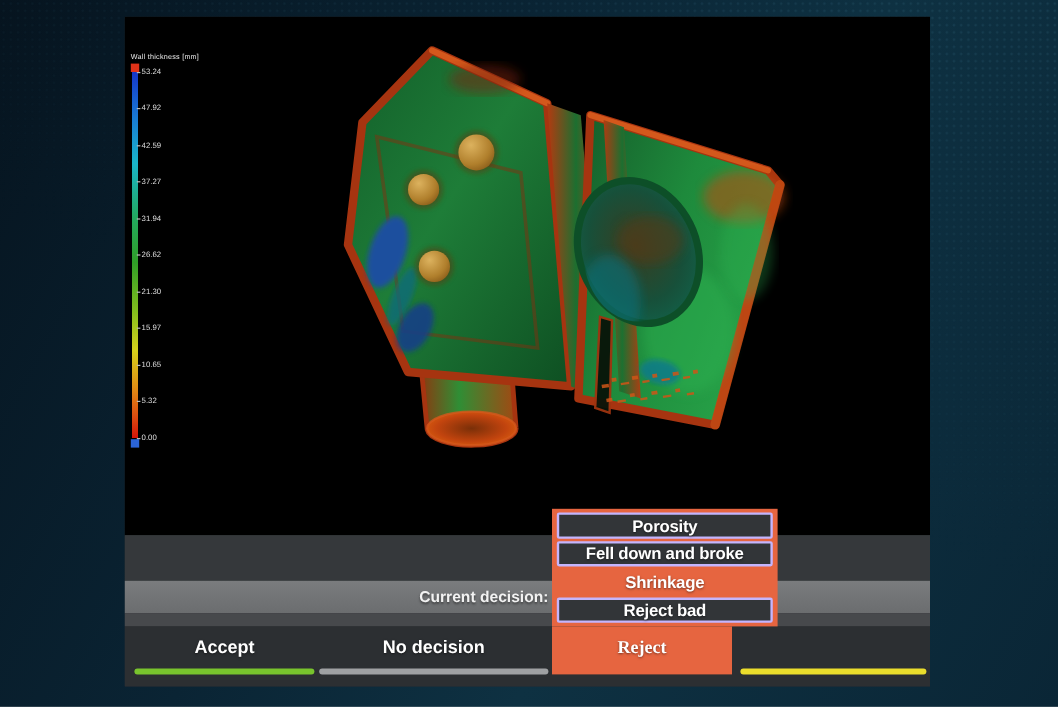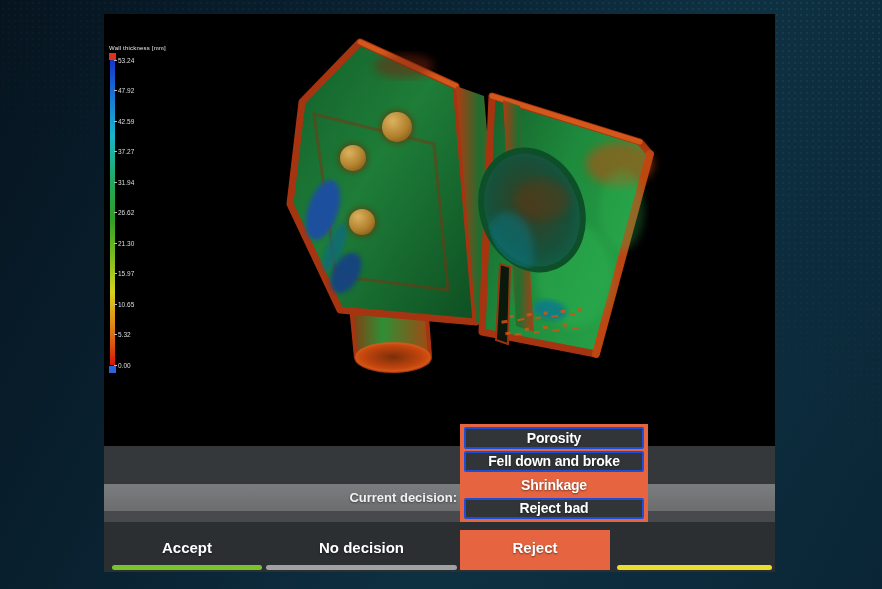--- a/index.html
+++ b/index.html
@@ -39,39 +39,39 @@
   .band-dark   { position:absolute; left:0; top:432px; width:671px; height:38px; background:#35383b; }
   .decision-bar{ position:absolute; left:0; top:470px; width:671px; height:27px;
                  background:linear-gradient(#7a7c7e,#6b6d6f);padding-left:45px; }
   .decision-label{ position:absolute; right:318px; top:0; line-height:27px;
                    font-size:13px; font-weight:bold; color:#f2f2f2;
                    text-shadow:0 1px 2px rgba(0,0,0,.45); white-space:nowrap; }
   .strip       { position:absolute; left:0; top:497px; width:671px; height:11px; background:#47494c; }
   .button-row  { position:absolute; left:0; top:508px; width:671px; height:50px; background:#2c2f32; }
   
   .btn{ position:absolute; top:0; height:50px; color:#fff; font-weight:bold; font-size:15px;
-        text-align:center; cursor:pointer; text-shadow:0 1px 2px rgba(0,0,0,.5);margin-top:8px;}
+        text-align:center; cursor:pointer; text-shadow:0 1px 2px rgba(0,0,0,.5);}
   .btn .lbl{ display:block; line-height:36px; white-space:nowrap; }
   .underline{ position:absolute; top:35px; height:5px; border-radius:3px; }
   .btn-accept{ left:8px; width:150px; }
   .btn-accept .underline{ left:0; width:150px; background:#79c42d; }
   .btn-nodecision{ left:162px; width:191px; }
   .btn-nodecision .underline{ left:0; width:191px; background:#9fa1a3; }
-  .btn-reject{ left:356px; width:150px; height:40px; background:#e66540; }
+  .btn-reject{ left:356px; width:150px; height:40px; background:#e66540;font-family:Liberation Serif, serif; }
   .btn-rework{ left:509px; width:159px; }
   .btn-rework .underline{ left:4px; width:155px; background:#ebdd2c; }
   
   .dropdown{
     position:absolute; left:356px; top:410px; width:188px; height:98px;
     background:#e66540; padding:3px 4px; display:flex; flex-direction:column; gap:2px;
     z-index:5;
   }
   .dropdown-item{
     flex:1; display:flex; align-items:center; justify-content:center;
-    background:#323538; border:2px solid #1d4ed8; border-radius:2px;
+    background:#323538; border:2px solid #c4b5fd; border-radius:2px;
     color:#fff; font-weight:bold; font-size:14px; white-space:nowrap; cursor:pointer;
     text-shadow:0 1px 2px rgba(0,0,0,.5); letter-spacing:-.2px;
   }
   .dropdown-item.highlighted{ background:transparent; border-color:transparent; }
 </style>
 </head>
 <body>
 
 <div class="desktop-texture"></div>
 

